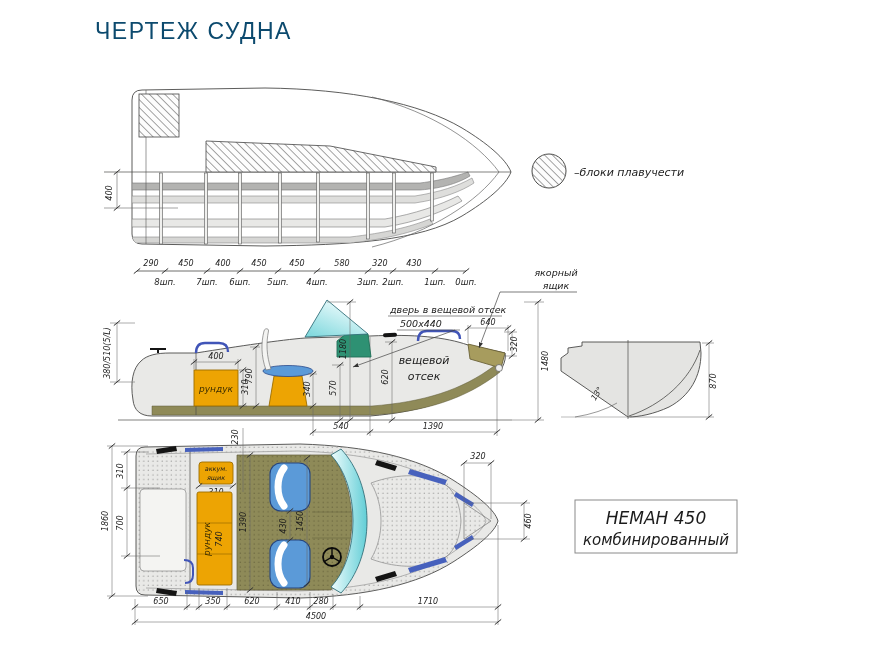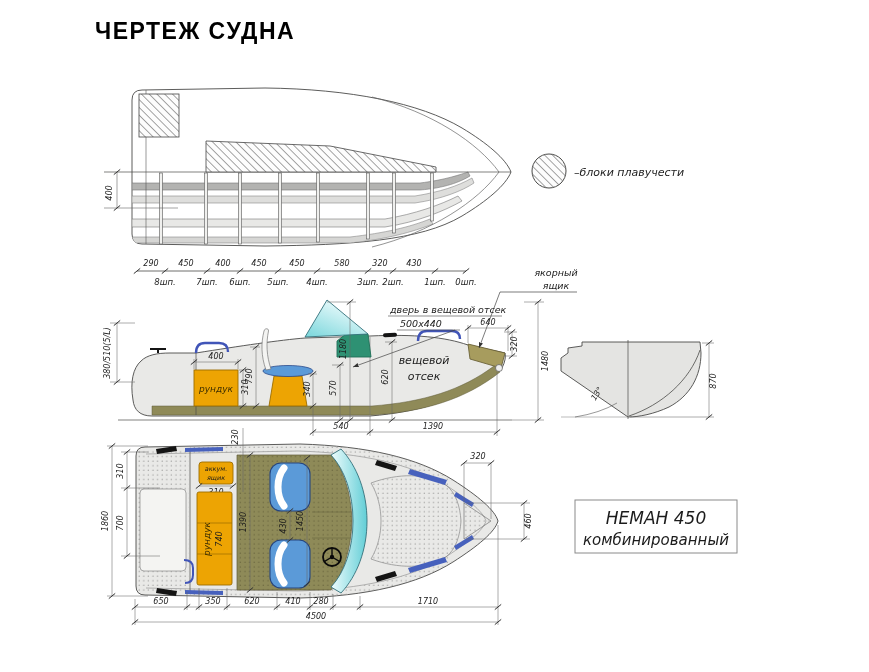--- a/index.html
+++ b/index.html
@@ -1,18 +1,18 @@
 <!DOCTYPE html>
 <html><head>
 <meta charset="utf-8">
 <style>
   html,body{margin:0;padding:0;background:#fff;}
   body{width:869px;height:672px;position:relative;font-family:"DejaVu Sans",sans-serif;overflow:hidden;}
   .page-title{position:absolute;left:95px;top:18px;font-family:"Liberation Sans",sans-serif;
-    font-size:23px;font-weight:700;letter-spacing:1.5px;color:#000000;}
+    font-size:23px;font-weight:400;letter-spacing:1.5px;color:#0c4a6e;}
   svg.drawing{position:absolute;left:0;top:0;}
   svg text{stroke:none;fill:#1c1c1c;font-family:"DejaVu Sans",sans-serif;font-style:italic;}
   .dim{font-size:8px;}
   .st{font-size:8.5px;}
   .lbl{font-size:9.5px;}
   .big{font-size:11px;}
   .tiny{font-size:6.5px;}
   .boxlbl{font-size:9px;fill:#3d2e00;}
   .model1{font-size:17px;}
   .model2{font-size:15px;}

